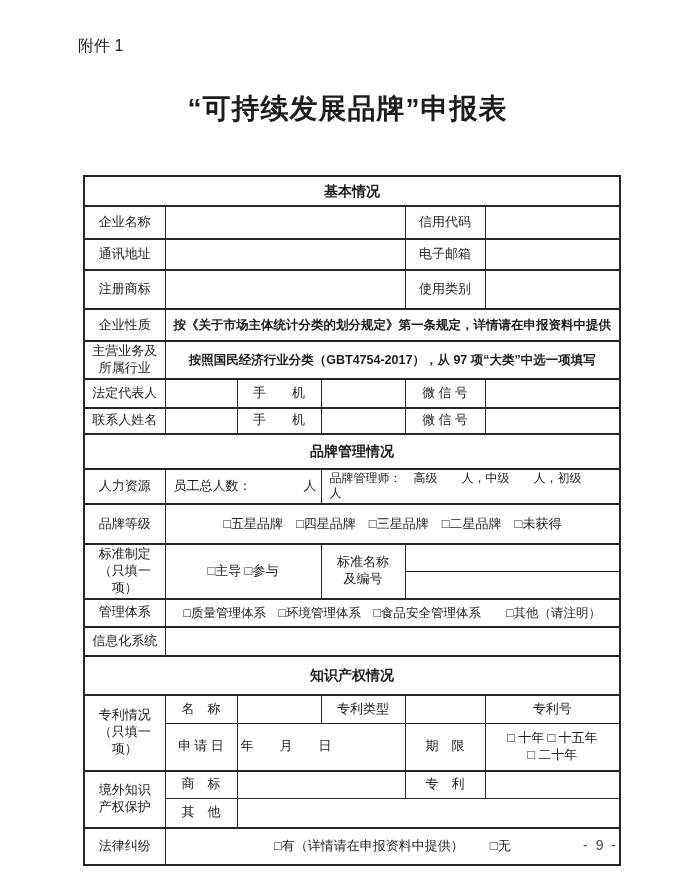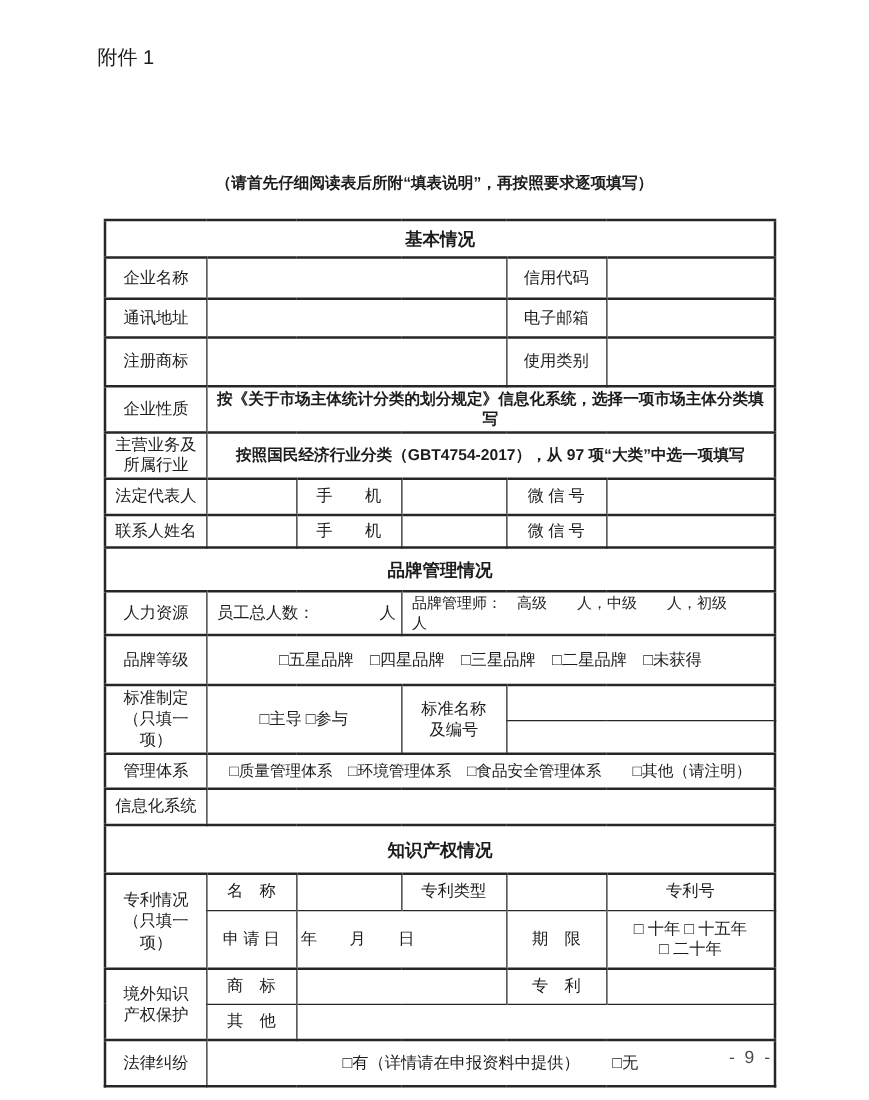--- a/index.html
+++ b/index.html
@@ -88,21 +88,21 @@
     color: #4a4a4a;
     font-family: "Liberation Sans", sans-serif;
   }
 </style>
 </head>
 <body>
 
 <div class="page">
 
   <div class="attachment">附件 1</div>
-  <div class="doc-subtitle">（请首先仔细阅读表后所附“填表说明”，再按照要求逐项填写）</div>
+  <div class="doc-title">“可持续发展品牌”申报表</div>
 
   <table class="form">
     <colgroup>
       <col style="width:81px">
         <col style="width:72px">
         <col style="width:84px">
       <col style="width:84px">
         <col style="width:80px">
         <col style="width:135px">
     </colgroup>
@@ -128,21 +128,21 @@
 
     <tr style="height:39px">
       <td>注册商标</td>
       <td colspan="3"></td>
       <td>使用类别</td>
       <td></td>
     </tr>
 
     <tr style="height:32px">
       <td>企业性质</td>
-      <td colspan="5" class="bold">按《关于市场主体统计分类的划分规定》信息化系统，选择一项市场主体分类填写</td>
+      <td colspan="5" class="bold">按《关于市场主体统计分类的划分规定》第一条规定，详情请在申报资料中提供</td>
     </tr>
 
     <tr style="height:35px">
       <td>主营业务及
 所属行业</td>
       <td colspan="5" class="bold">按照国民经济行业分类（GBT4754-2017），从 97 项“大类”中选一项填写</td>
     </tr>
 
     <tr style="height:29px">
       <td>法定代表人</td>

